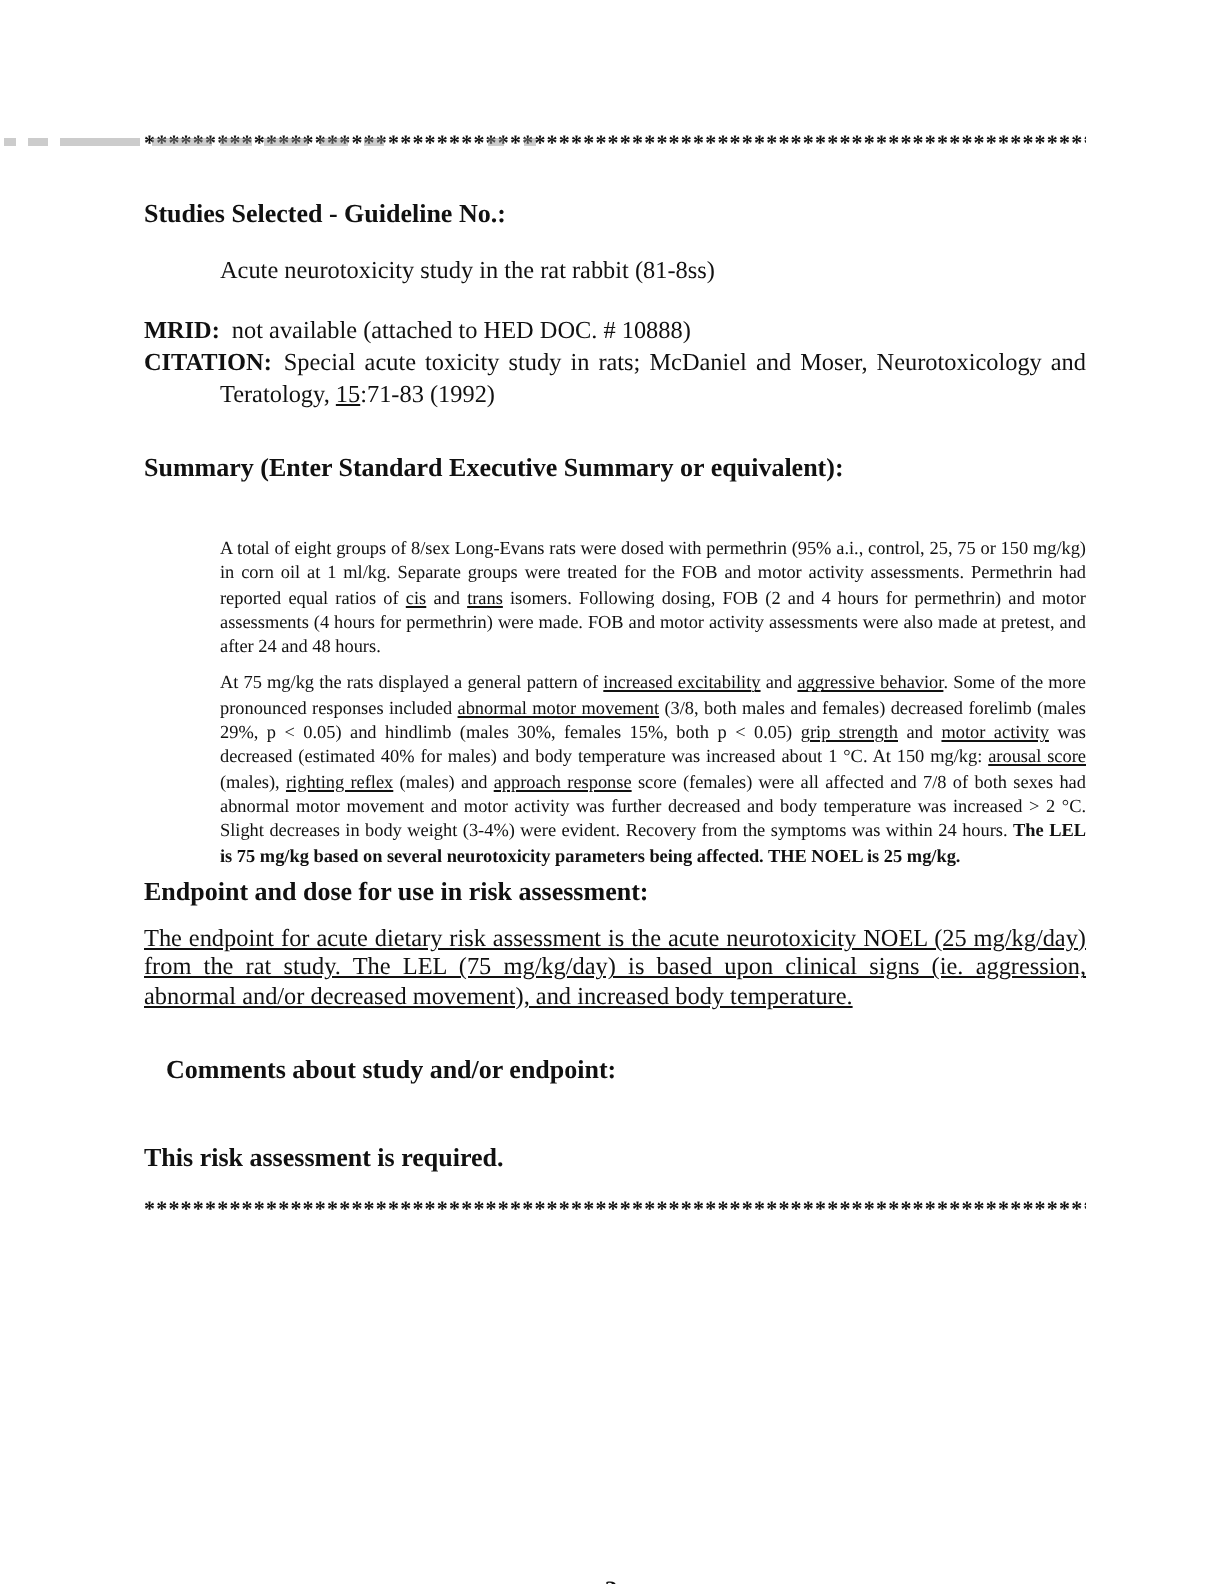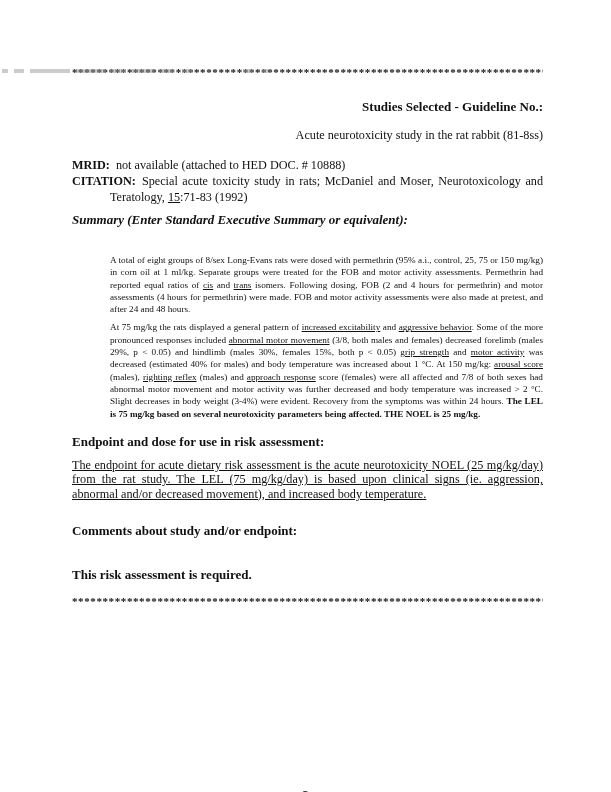--- a/index.html
+++ b/index.html
@@ -25,29 +25,29 @@
   .sep {
     font-size: 11px; line-height: 13px; letter-spacing: .6px;
     white-space: nowrap; overflow: hidden;
     font-weight: bold;
   }
   .sep-top { margin-top: 66px; }
   .sep-bottom { margin-top: 12px; }
 
   .h { font-weight: bold; font-size: 13px; line-height: 16px; }
   .h-title   { margin-top: 18px; }
-  .h-studies { margin-top: 20px; text-align: right; }
-  .h-summary { margin-top: 7px; font-style: italic; }
-  .h-endpoint{ margin-top: 14px; }
-  .h-comments{ margin-top: 22px; }
+  .h-studies { margin-top: 20px; }
+  .h-summary { margin-top: 21px; }
+  .h-endpoint{ margin-top: 4px; }
+  .h-comments{ margin-top: 22px; margin-left: 11px; }
   .h-required{ margin-top: 28px; }
 
   .body-lg { font-size: 12.2px; line-height: 15px; }
   .indent  { margin-left: 38px; }
-  .study-line { margin-top: 13px; text-align: right; }
+  .study-line { margin-top: 13px; }
 
   .mrid { margin-top: 14px; line-height: 16px; }
   .label { margin-right: 6px; }
   .b { font-weight: bold; }
   .u { text-decoration: underline; }
 
   .citation { line-height: 16px; padding-left: 38px; text-indent: -38px; text-align: justify; }
 
   .para-sm {
     font-size: 9.2px; line-height: 12.3px;

